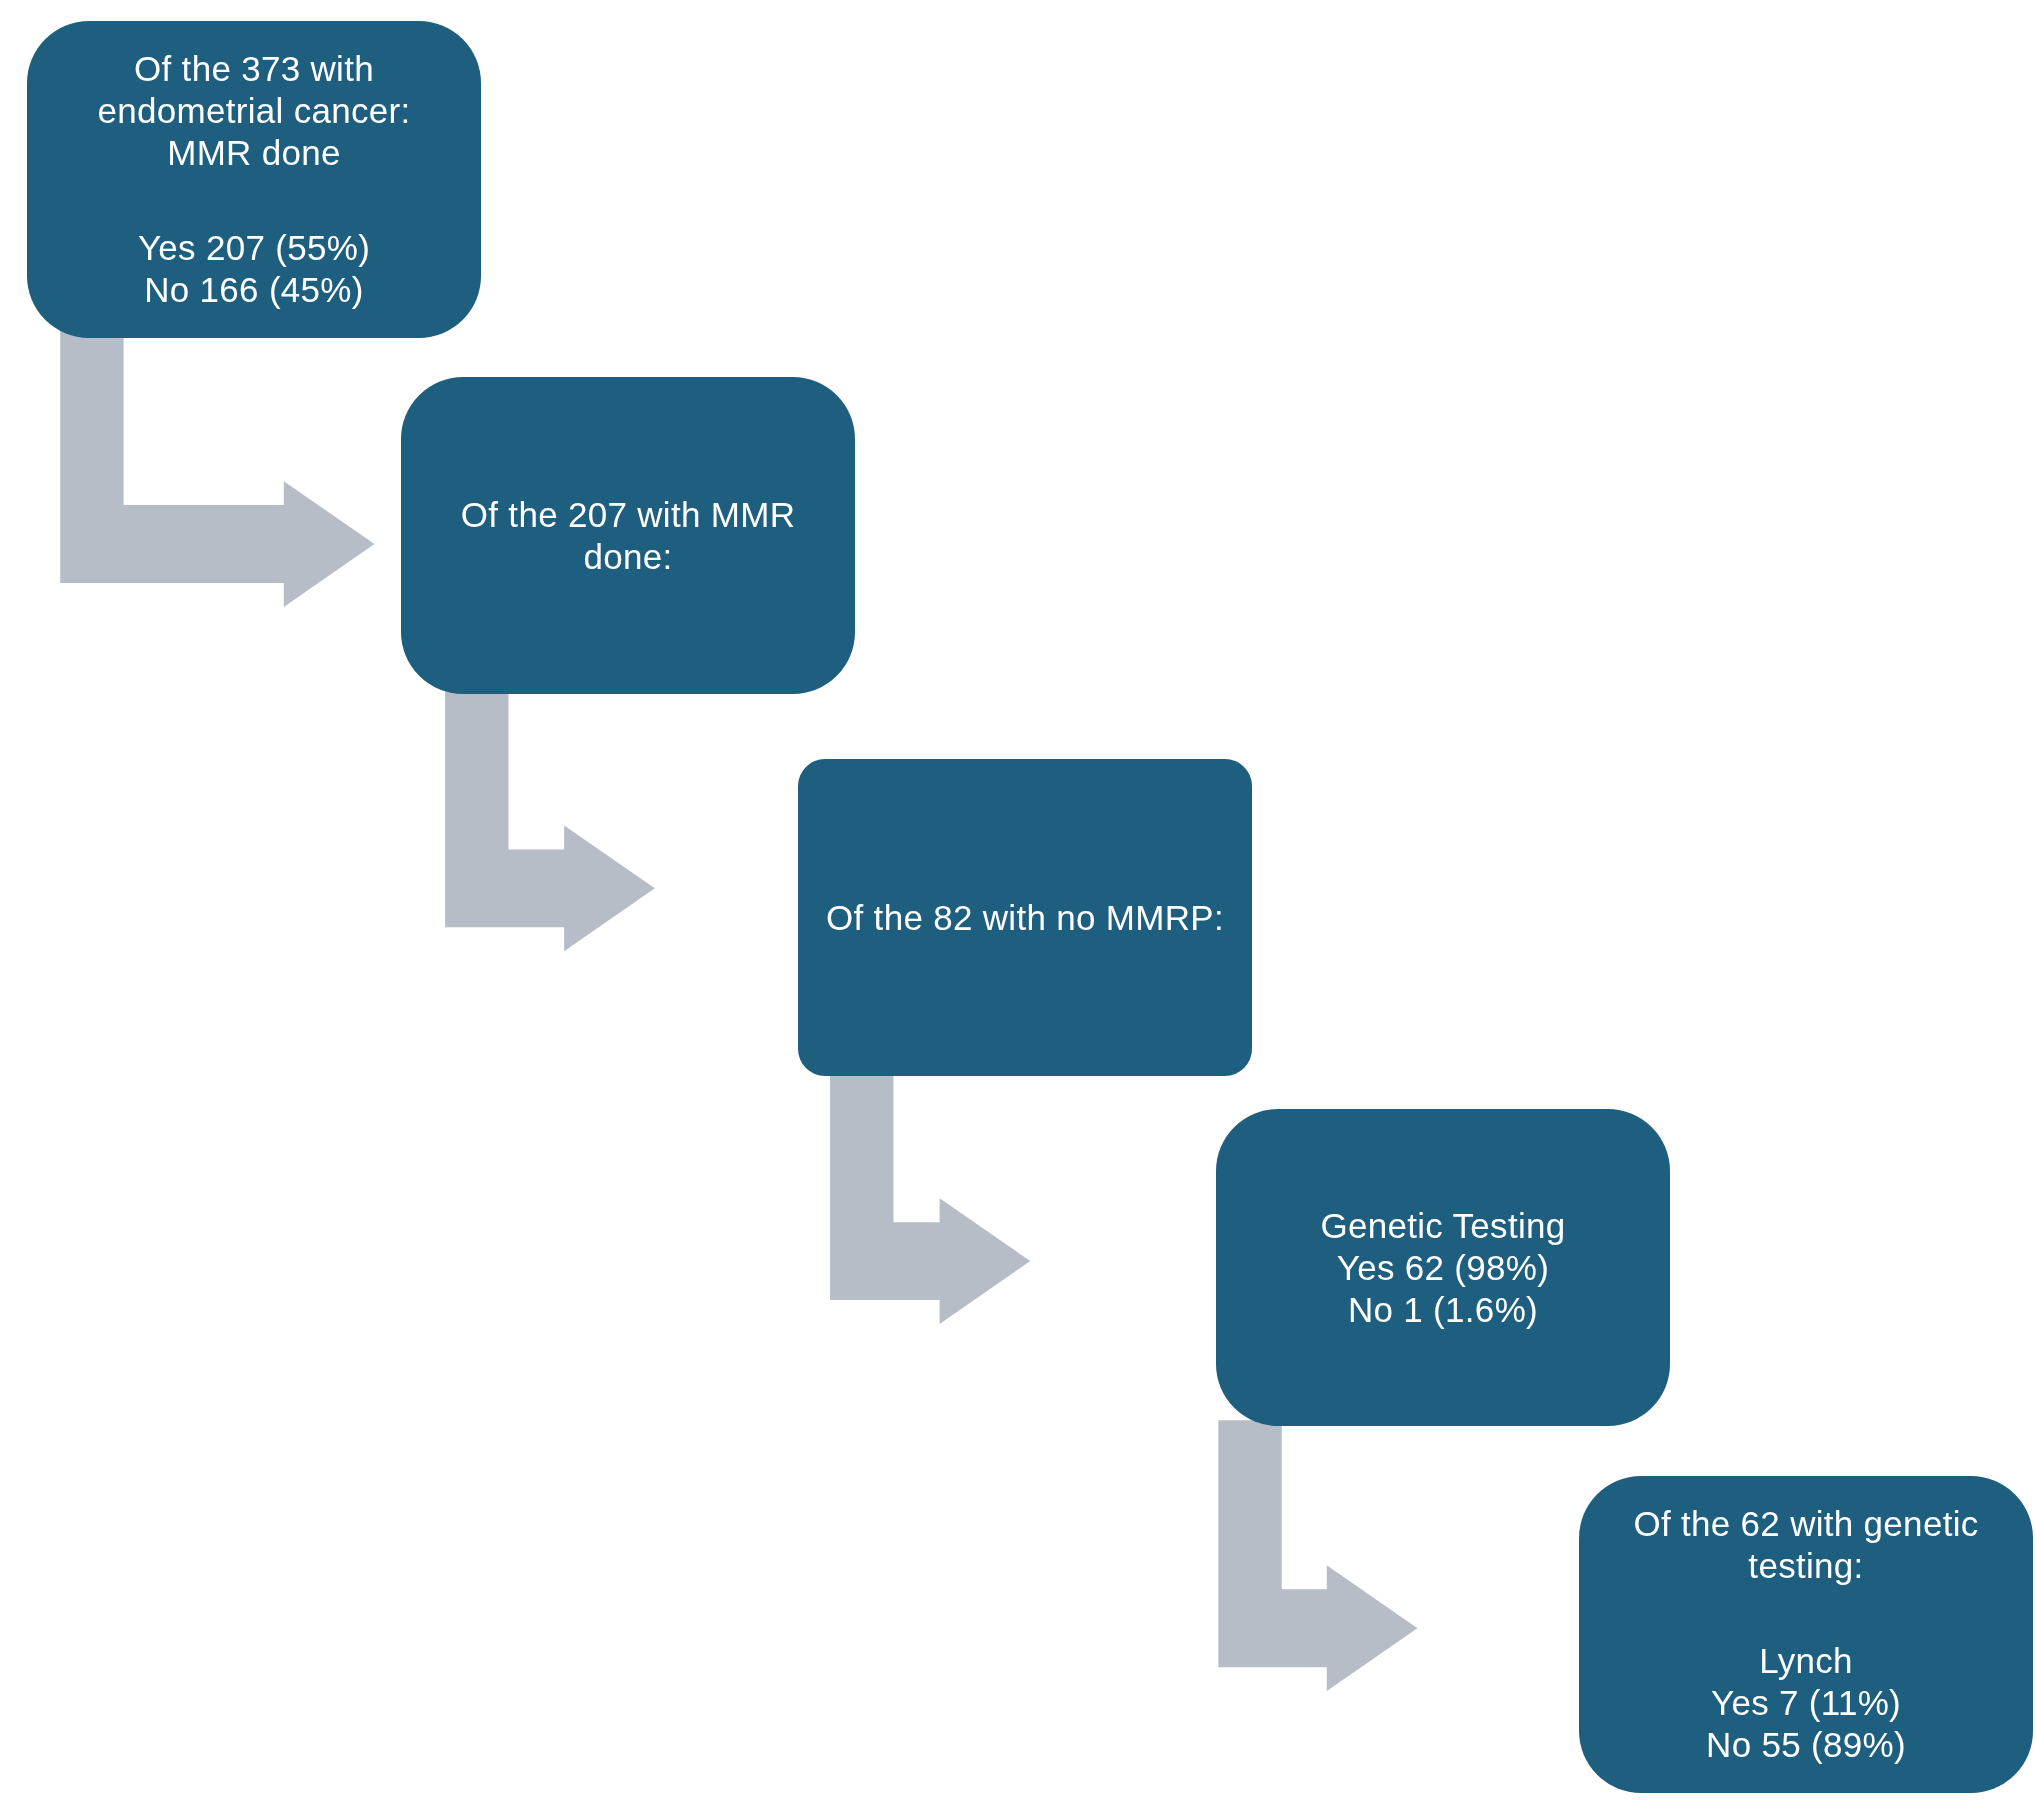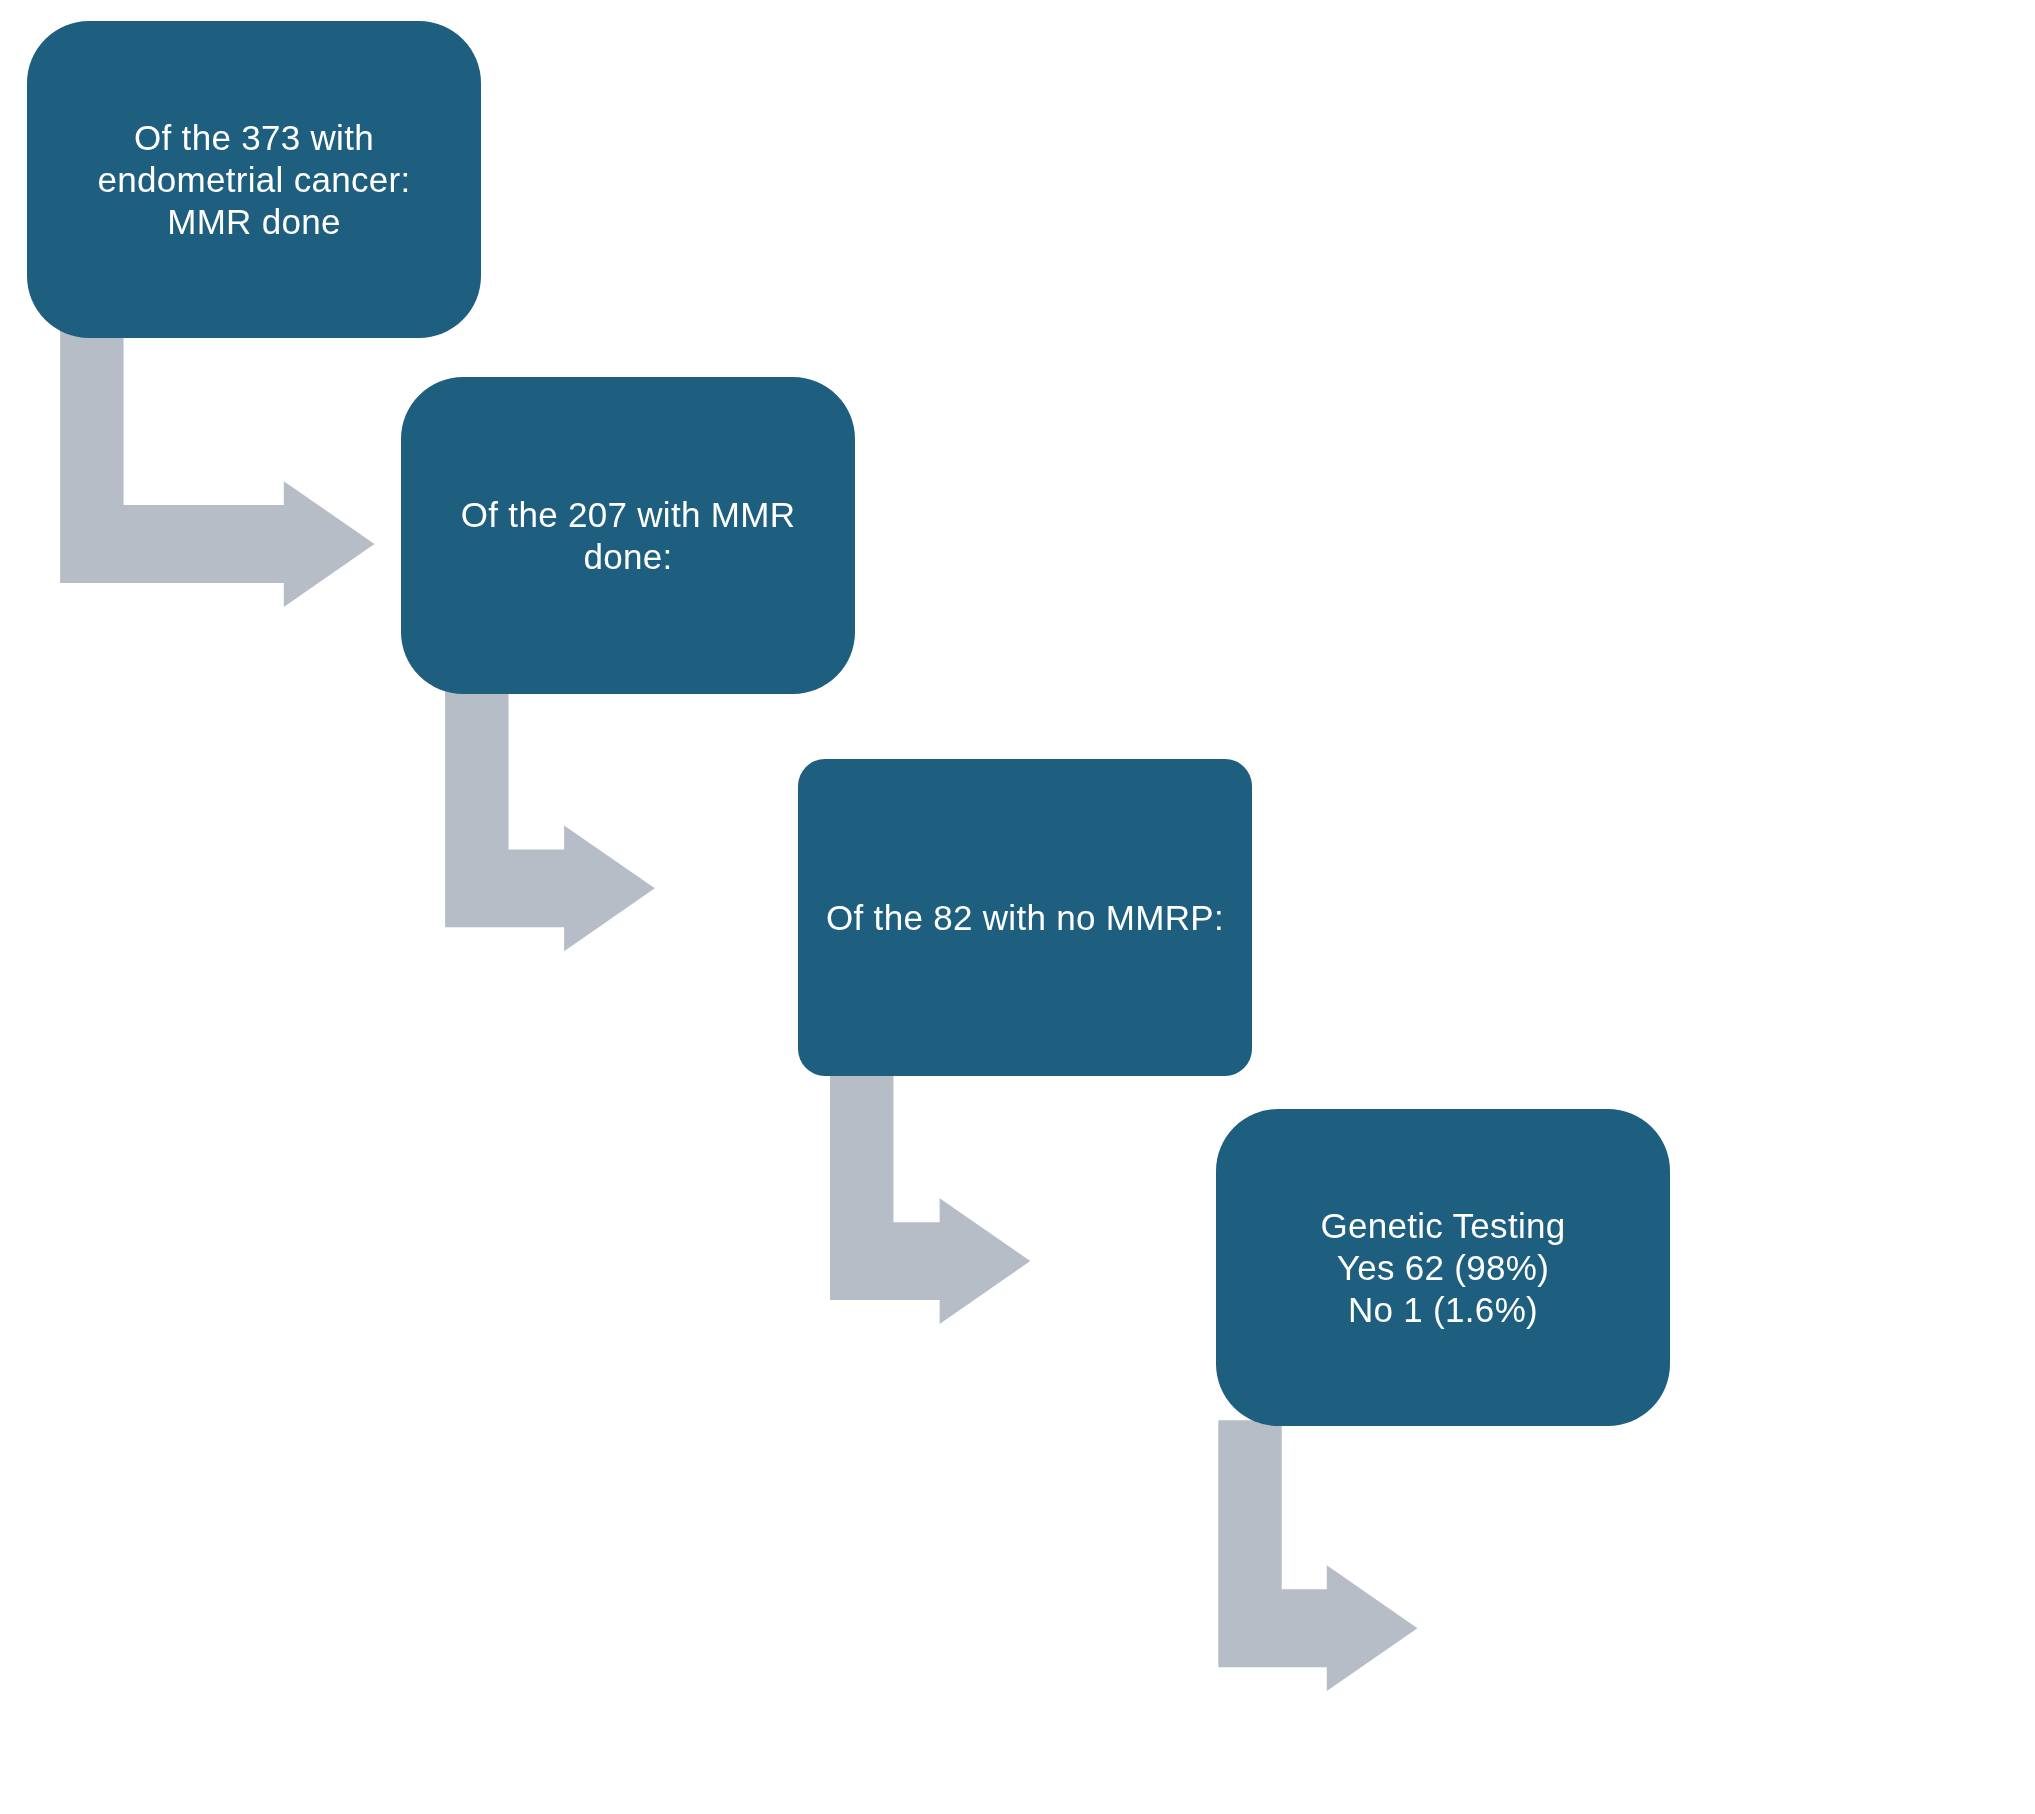--- a/index.html
+++ b/index.html
@@ -68,32 +68,41 @@
     <polygon points="108,590 222,590 222,908 510,908 510,865 673,978 510,1091 510,1048 108,1048"></polygon>
     <polygon points="800,1240 914,1240 914,1527 1014,1527 1014,1484 1177,1597 1014,1710 1014,1667 800,1667"></polygon>
     <polygon points="1492,1925 1606,1925 1606,2197 1689,2197 1689,2154 1852,2267 1689,2380 1689,2337 1492,2337"></polygon>
     <polygon points="2190,2553 2304,2553 2304,2857 2385,2857 2385,2814 2548,2927 2385,3040 2385,2997 2190,2997"></polygon>
   </svg>
 
   <div class="node node-1">
     <div class="hdr">Of the 373 with
 endometrial cancer:
 MMR done</div>
+    <div class="det">Yes 207 (55%)
+No 166 (45%)</div>
   </div>
 
   <div class="node node-2">
     <div class="hdr">Of the 207 with MMR
 done:</div>
   </div>
 
   <div class="node node-3">
     <div class="hdr">Of the 82 with no MMRP:</div>
   </div>
 
   <div class="node node-4">
     <div class="det">Genetic Testing
 Yes 62 (98%)
 No 1 (1.6%)</div>
   </div>
 
+  <div class="node node-5">
+    <div class="hdr">Of the 62 with genetic
+testing:</div>
+    <div class="det">Lynch
+Yes 7 (11%)
+No 55 (89%)</div>
+  </div>
 
 </div>
 
 
 </body></html>

